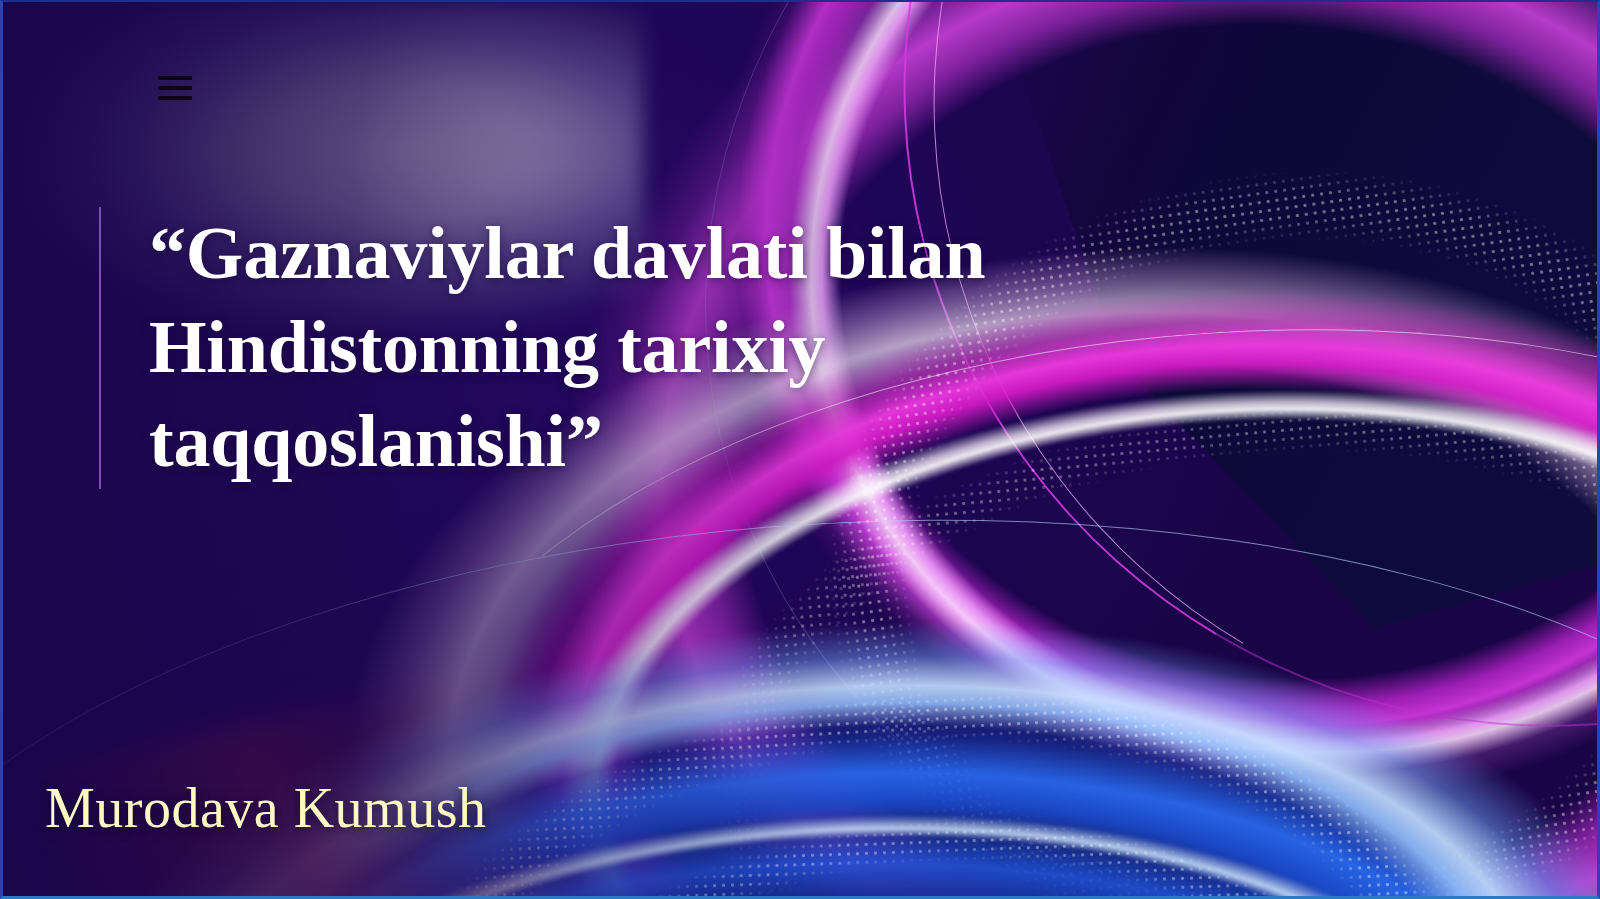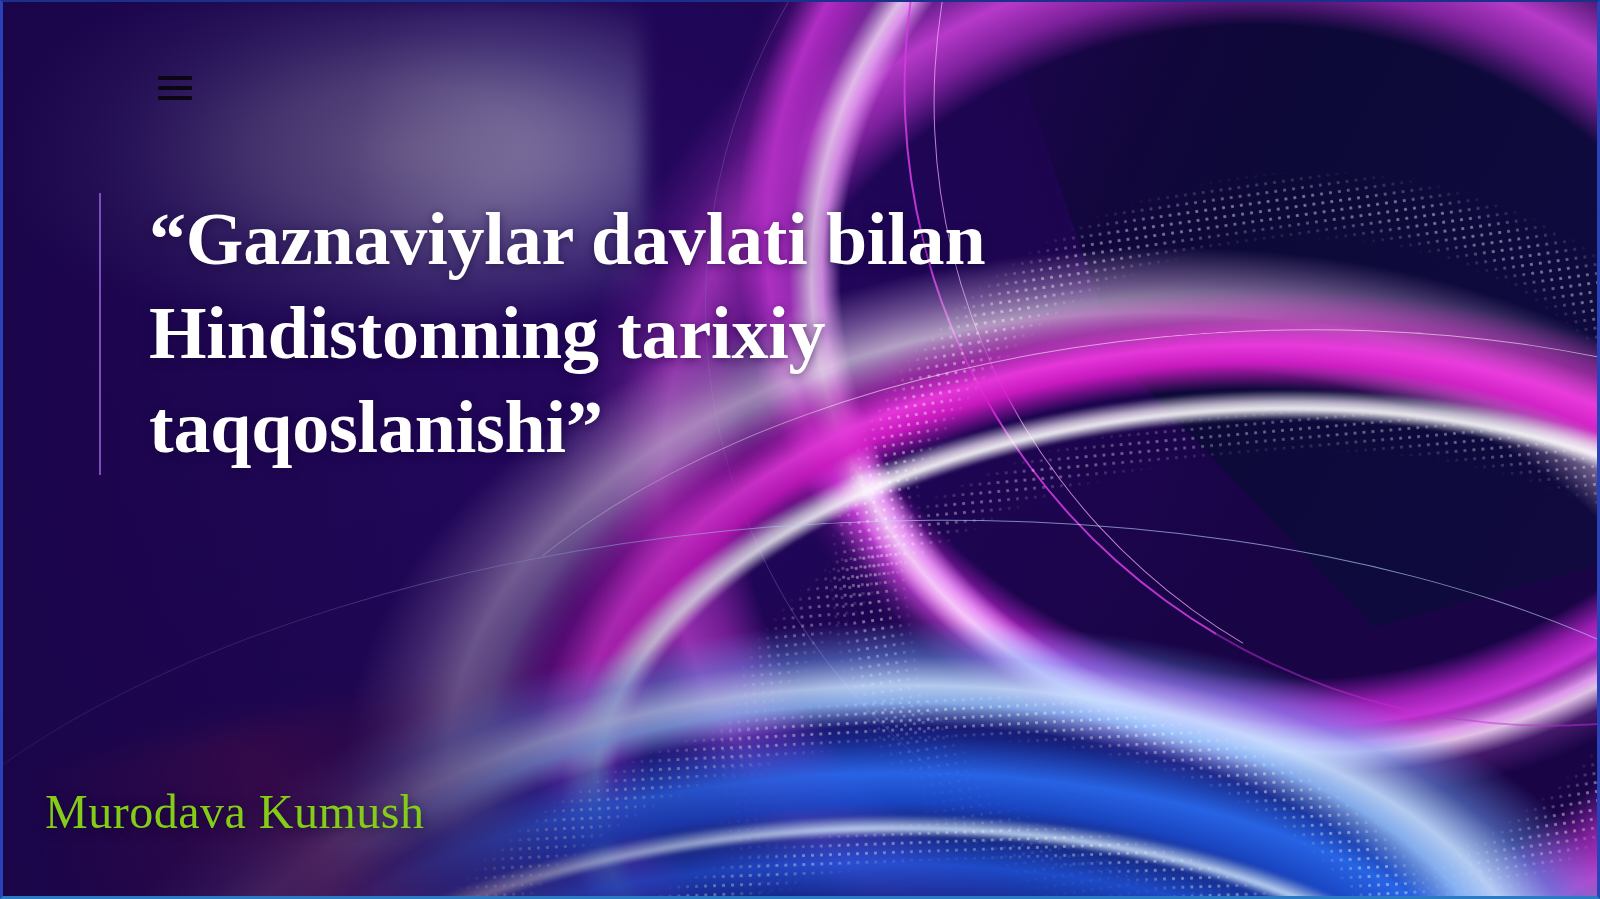--- a/index.html
+++ b/index.html
@@ -273,21 +273,21 @@
   #menu-button .bar {
     width: 34px;
     height: 4px;
     background: #0c0614;
     border-radius: 1px;
   }
 
   #title-block {
     position: absolute;
     left: 96px;
-    top: 191px;
+    top: 205px;
     width: 1000px;
     z-index: 15;
     padding-left: 48px;
     box-sizing: border-box;
     border-left: 2px solid #7c4fb8;
     min-height: 282px;
   }
   #title-text {
     margin: 0;
     color: #ffffff;
@@ -299,24 +299,24 @@
     text-shadow: 0 2px 10px rgba(20,2,50,0.55);
     white-space: pre-line;
   }
 
   #author-name {
     position: absolute;
     left: 42px;
     bottom: 60px;
     z-index: 15;
     margin: 0;
-    color: #84cc16;
+    color: #fef9c3;
     font-family: "Liberation Serif", serif;
     font-weight: normal;
-    font-size: 48px;
+    font-size: 56px;
     line-height: 1;
     letter-spacing: 0.5px;
     text-shadow: 0 2px 12px rgba(10,2,40,0.75);
     text-align: right;
   }
 </style>
 </head>
 <body>
 
 <div id="slide">

